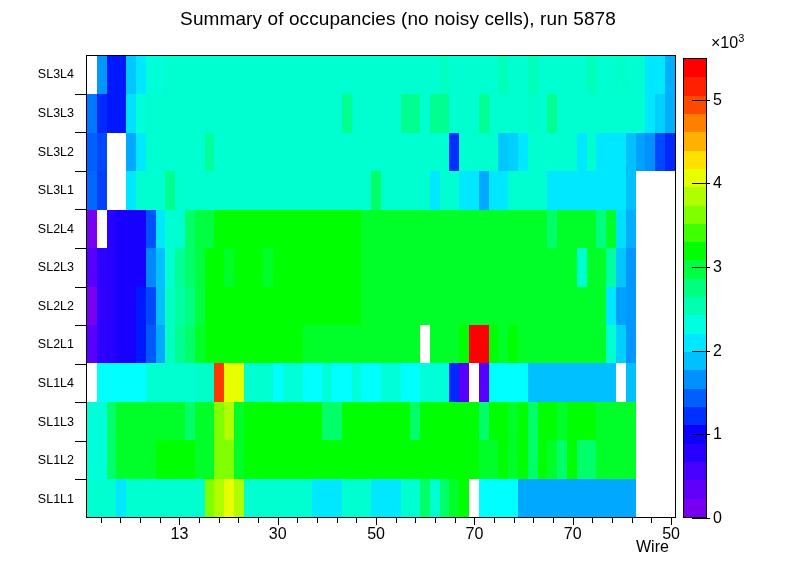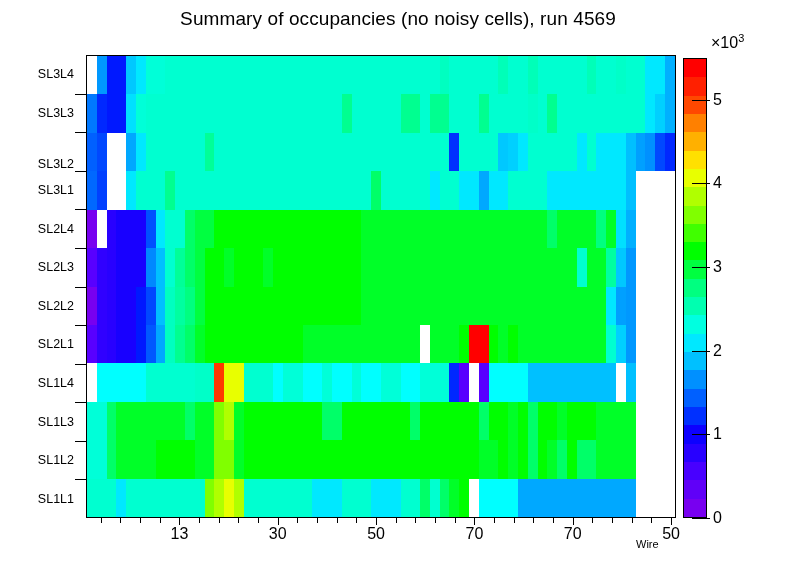--- a/index.html
+++ b/index.html
@@ -44,21 +44,21 @@
 
   
   #x-axis{position:absolute;left:86px;top:518px;width:591px;height:40px;}
   .x-tick{position:absolute;top:0;width:0;border-left:1.4px solid #000;height:7px;}
   .x-tick.minor{height:4.5px;}
   .x-label{
     position:absolute;top:7px;font-size:16px;
     transform:translateX(-50%);white-space:nowrap;
   }
   #x-axis-title{
-    position:absolute;left:636px;top:538px;font-size:11px;
+    position:absolute;left:636px;top:538px;font-size:16px;
     white-space:nowrap;
   }
 
   
   #colorbar-wrap{position:absolute;left:683px;top:58px;width:24px;height:460px;}
   #colorbar{
     position:absolute;left:0;top:0;width:100%;height:100%;
     border:1px solid #000;box-sizing:border-box;
     display:flex;flex-direction:column;
   }
@@ -75,27 +75,27 @@
   #cb-exponent{
     position:absolute;left:711px;top:32px;font-size:16px;white-space:nowrap;
   }
   #cb-exponent sup{font-size:11px;vertical-align:super;}
 </style>
 </head>
 <body>
 
 <div id="canvas">
 
-  <div id="chart-title">Summary of occupancies (no noisy cells), run 4569</div>
+  <div id="chart-title">Summary of occupancies (no noisy cells), run 5878</div>
 
   <div id="y-axis">
       <div class="y-label" style="top: 19.2917px;">SL3L4</div>
       <div class="y-label" style="top: 57.875px;">SL3L3</div>
       <div class="y-tick" style="top: 38.5833px;"></div>
-      <div class="y-label" style="top: 109px;">SL3L2</div>
+      <div class="y-label" style="top: 97px;">SL3L2</div>
       <div class="y-tick" style="top: 77.1667px;"></div>
       <div class="y-label" style="top: 135.042px;">SL3L1</div>
       <div class="y-tick" style="top: 115.75px;"></div>
       <div class="y-label" style="top: 173.625px;">SL2L4</div>
       <div class="y-tick" style="top: 154.333px;"></div>
       <div class="y-label" style="top: 212.208px;">SL2L3</div>
       <div class="y-tick" style="top: 192.917px;"></div>
       <div class="y-label" style="top: 250.792px;">SL2L2</div>
       <div class="y-tick" style="top: 231.5px;"></div>
       <div class="y-label" style="top: 289.375px;">SL2L1</div>

